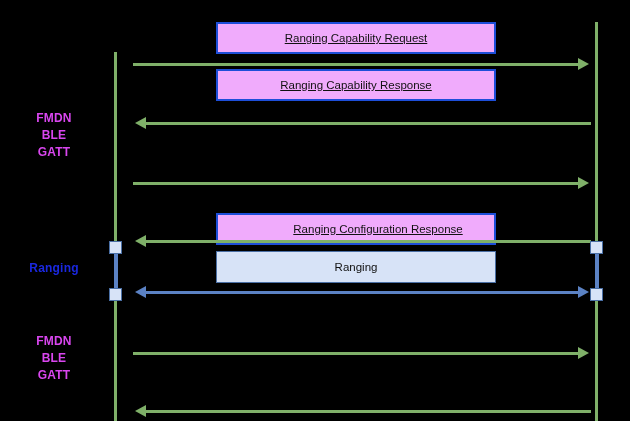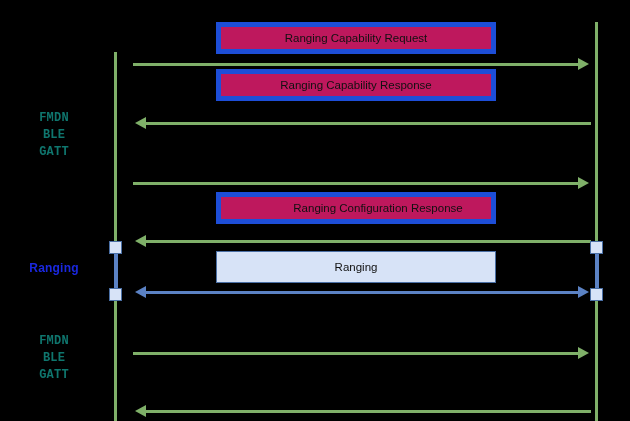--- a/index.html
+++ b/index.html
@@ -28,39 +28,40 @@
   .phase-label {
     position: absolute;
     width: 96px;
     text-align: center;
     font-size: 12px;
     font-weight: bold;
     line-height: 17px;
     letter-spacing: .2px;
     white-space: pre-line;
   }
-  .phase-label.green { color: #0f766e; font-family: Liberation Mono, monospace; }
+  .phase-label.green { color: #d946ef; }
   .phase-label.blue  { color: #1a28e0; }
 
   
   .msg-box {
     position: absolute;
     left: 216px;
     width: 280px;
     height: 32px;
     box-sizing: border-box;
     display: flex;
     align-items: center;
     justify-content: center;
     font-size: 11.5px;
     color: #111111;
   }
   .msg-box.green {
-    background: #be185d;
-    border: 5px solid #1d4ed8;
+    background: #f0abfc;
+    border: 2px solid #1d4ed8;
+    text-decoration: underline;
   }
   .msg-box.blue {
     background: #d7e3f7;
     border: 1px solid #4a6fa5;
   }
 
   
   .arrow {
     position: absolute;
     height: 3px;
@@ -129,21 +130,21 @@
   <div class="arrow green" style="left:146px; width:445px; top:122px;">
     <div class="shaft"></div>
     <div class="head left"></div>
   </div>
 
   <div class="arrow green" style="left:133px; width:445px; top:182px;">
     <div class="shaft"></div>
     <div class="head right"></div>
   </div>
 
-  <div class="msg-box green" style="top:192px;padding-left:44px;">Ranging Configuration Response</div>
+  <div class="msg-box green" style="top:213px;padding-left:44px;">Ranging Configuration Response</div>
   <div class="arrow green" style="left:146px; width:445px; top:240px;">
     <div class="shaft"></div>
     <div class="head left"></div>
   </div>
 
   <div class="activation-bar" style="left:114px; top:247px; height:47px;"></div>
   <div class="activation-node" style="left:109px; top:241px;"></div>
   <div class="activation-node" style="left:109px; top:288px;"></div>
 
   <div class="activation-bar" style="left:595px; top:247px; height:47px;"></div>

